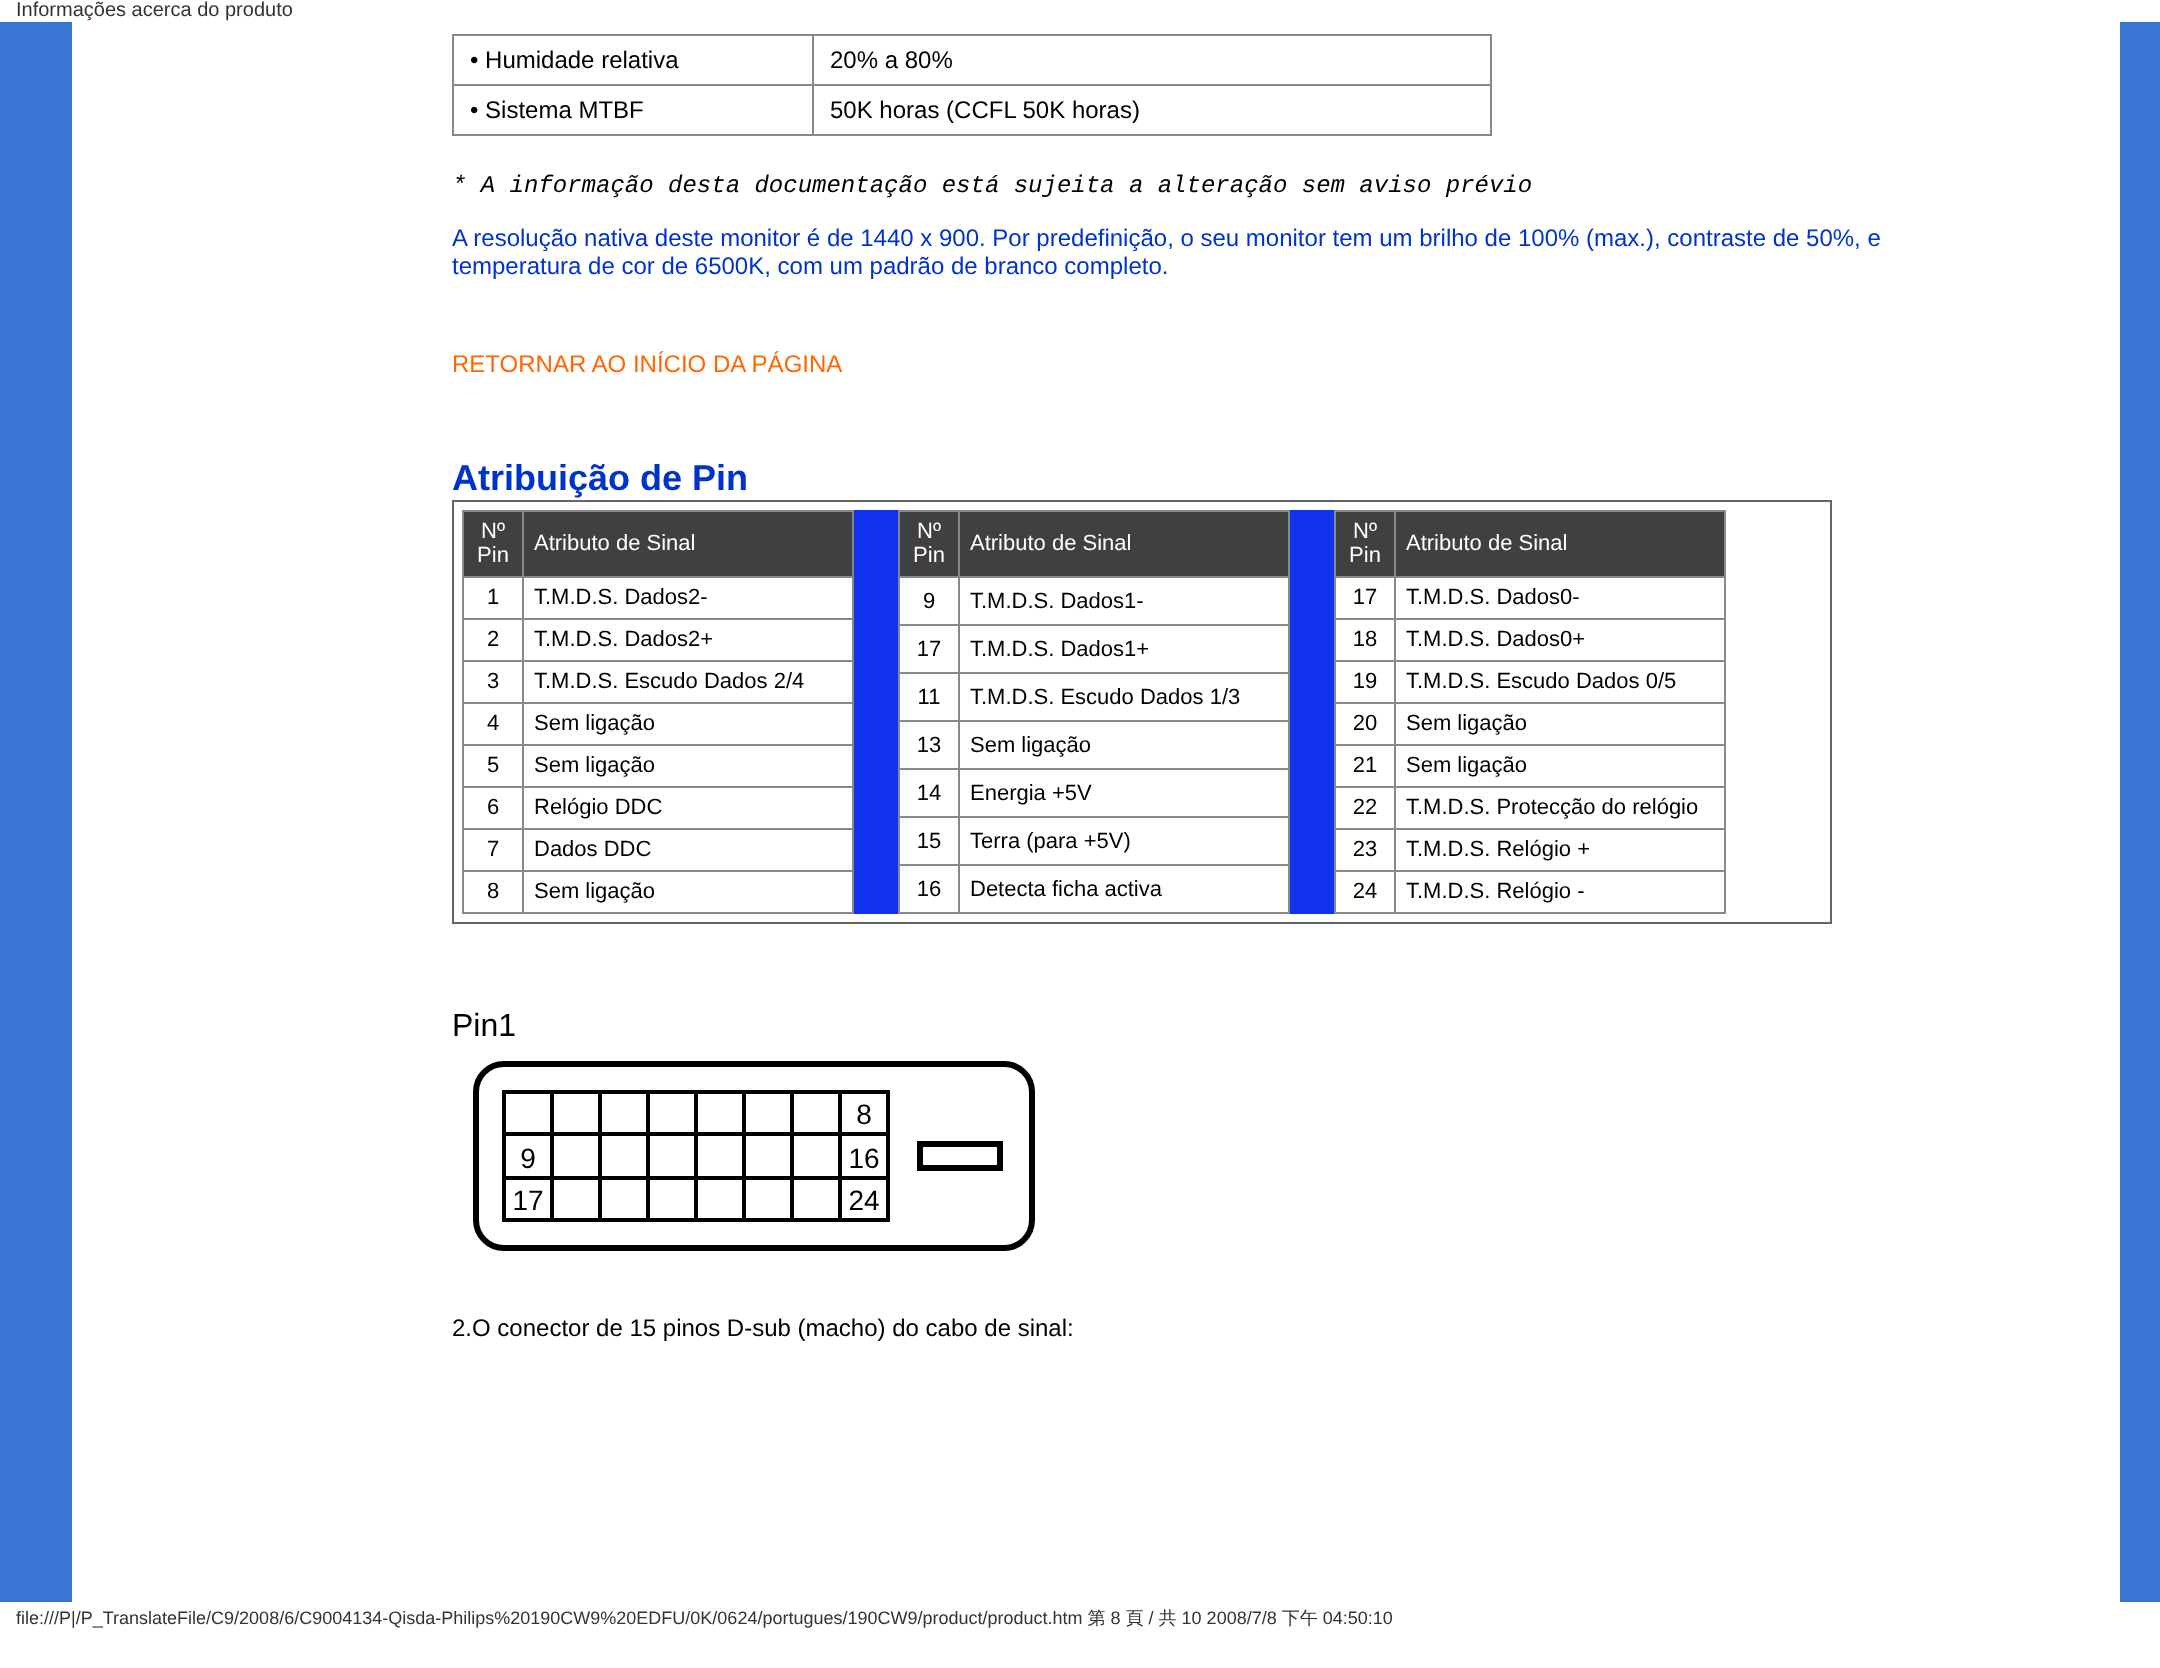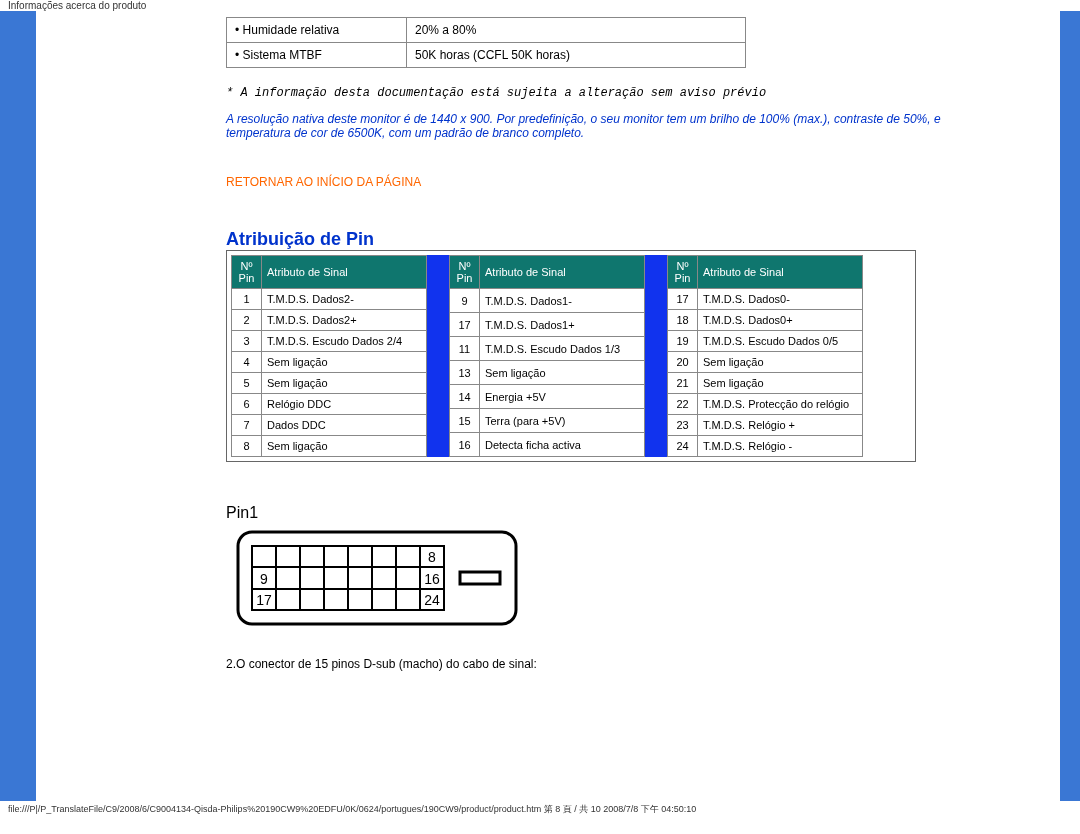--- a/index.html
+++ b/index.html
@@ -47,21 +47,20 @@
     text-align: left;
   }
   .notes {
     margin: 18px 0 2px 0;
     font-style: italic;
     font-size: 12px;
     font-family: Liberation Mono, monospace;
   }
   .notes-blue {
     color: #0033cc;
-    font-style: italic;
     font-size: 12px;
     margin-bottom: 25px;
   }
   .return-link {
     color: #ff6600;
     font-size: 12px;
     margin: 35px 0 40px 0;
   }
   .section-title {
     color: #0033cc;
@@ -81,21 +80,21 @@
   }
   .pin-sub {
     border-collapse: collapse;
   }
   .pin-sub th, .pin-sub td {
     border: 1px solid #888;
     font-size: 11px;
     padding: 4px 5px;
   }
   .pin-sub th {
-    background: #0f766e;
+    background: #404040;
     color: #fff;
     font-weight: normal;
     text-align: left;
   }
   .pin-sub .pincol {
     width: 30px;
     text-align: center;
   }
   .attr-col {
     width: 165px;

